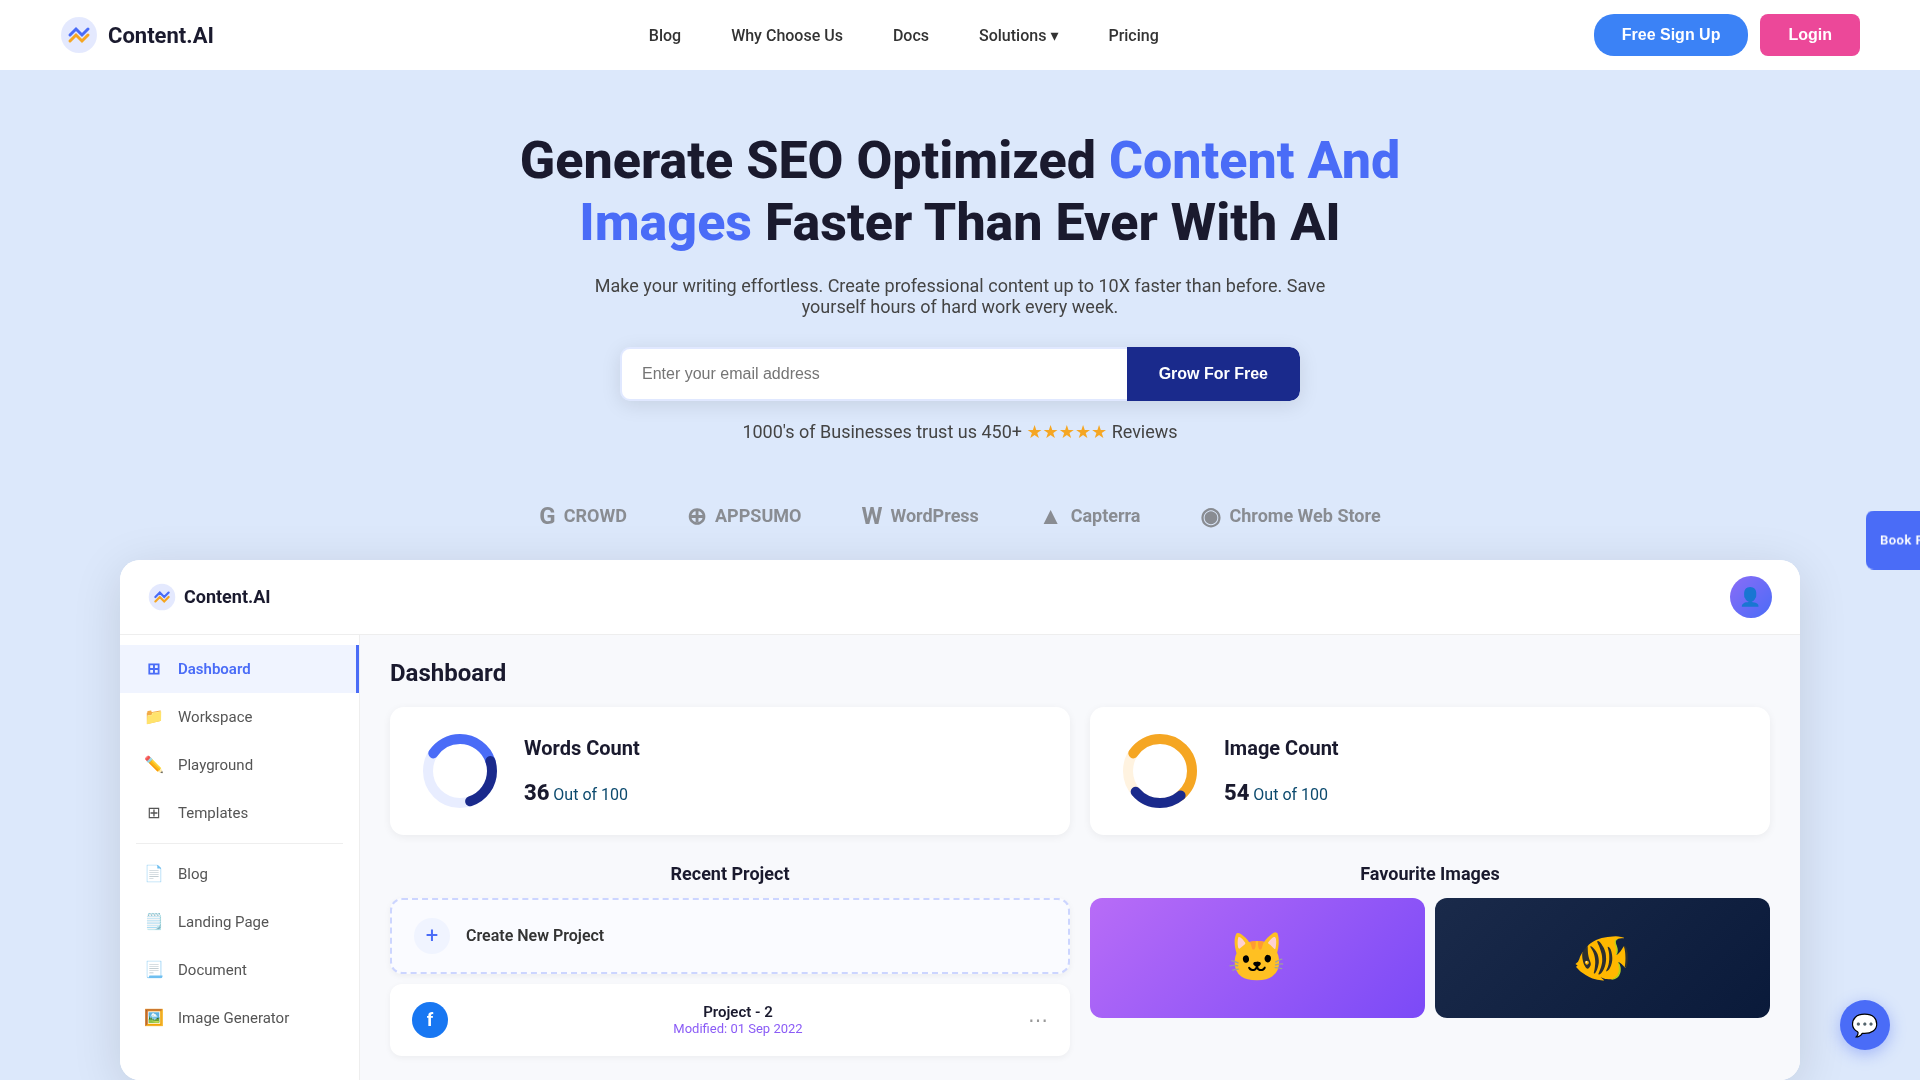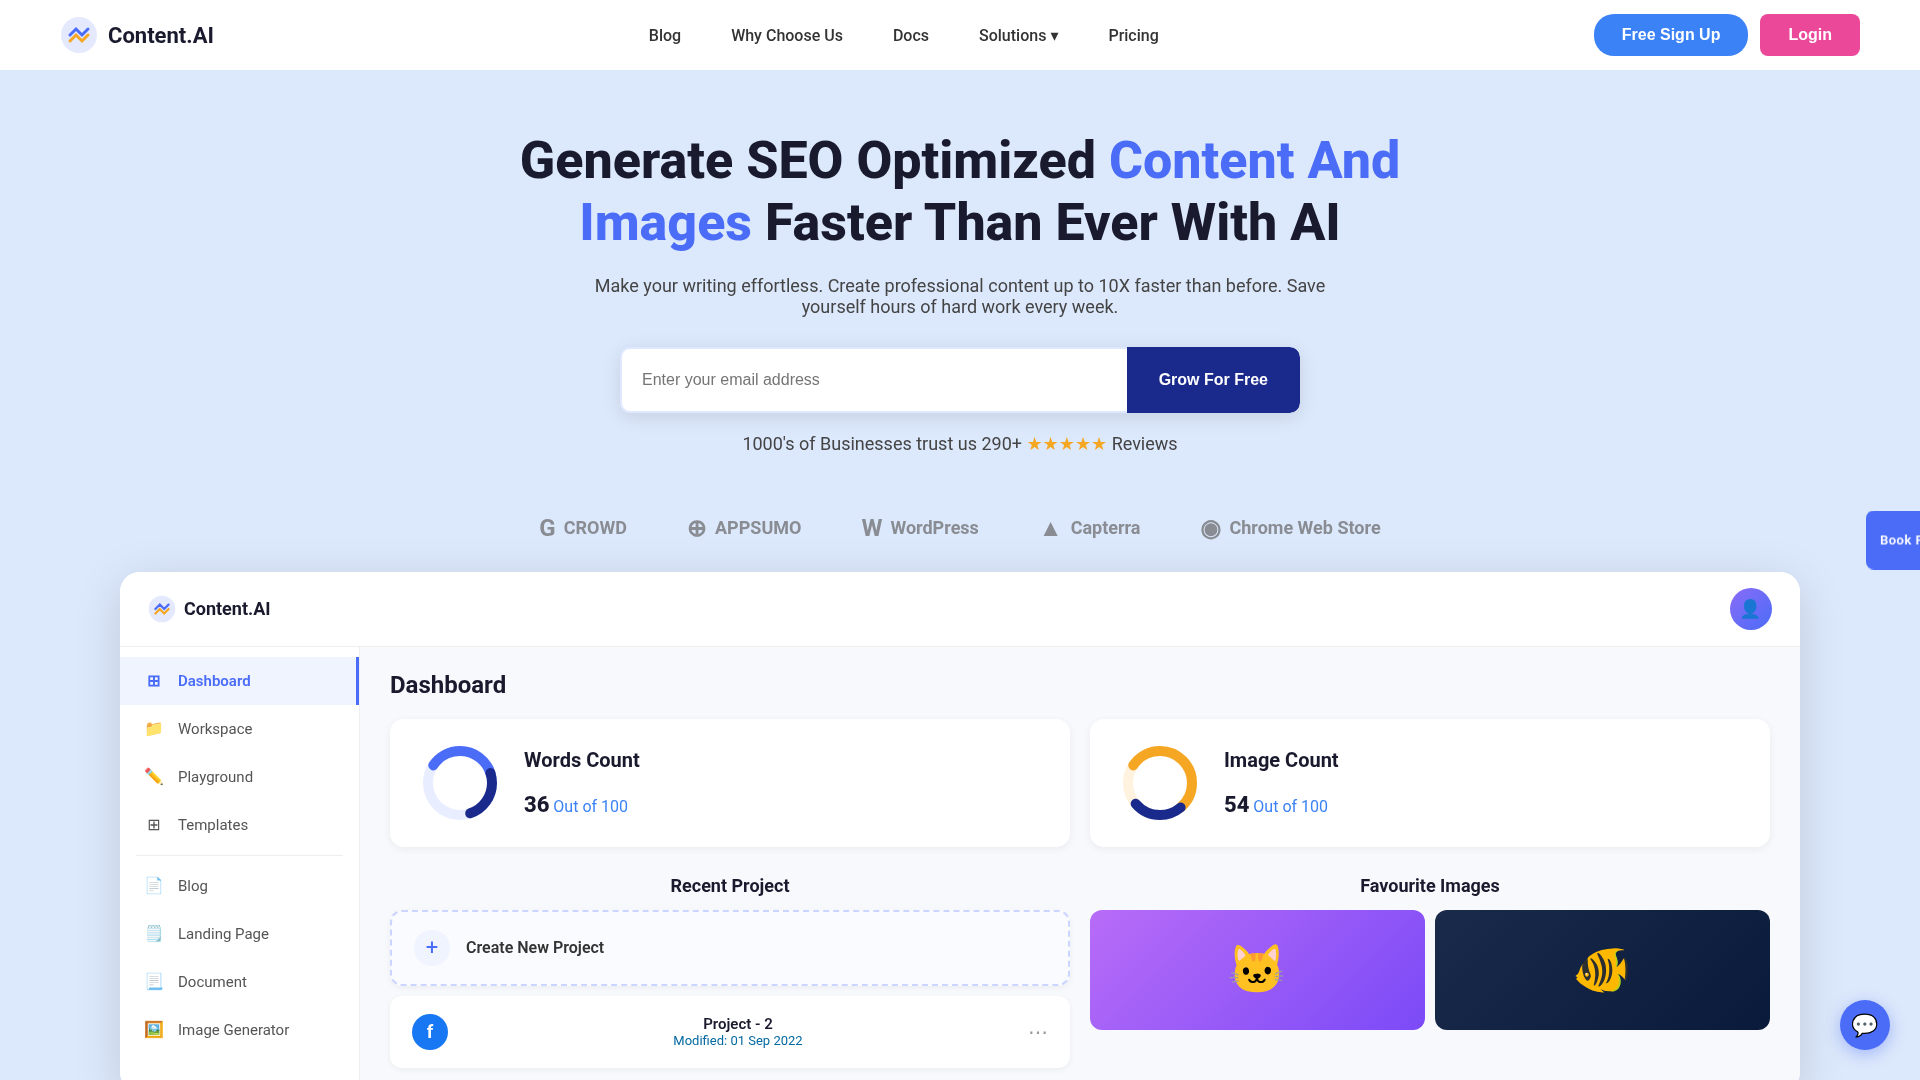--- a/index.html
+++ b/index.html
@@ -114,21 +114,21 @@
       border: 2px solid #e0e8ff;
       border-right: none;
       border-radius: 10px 0 0 10px;
       outline: none;
       background: #fff;
     }
     .btn-grow {
       background: #1a2a8c;
       color: #fff;
       border: none;
-      padding: 24px 32px;
+      padding: 12px 32px;
       font-size: 16px;
       font-weight: 700;
       cursor: pointer;
       border-radius: 0 10px 10px 0;
       white-space: nowrap;
     }
     .trust-text {
       font-size: 16px;
       color: #444;
       margin-bottom: 30px;
@@ -275,21 +275,21 @@
       color: #1a1a2e;
       margin-bottom: 20px;
     }
     .stat-info .count {
       font-size: 22px;
       font-weight: 800;
       color: #1a1a2e;
     }
     .stat-info .out-of {
       font-size: 16px;
-      color: #3b82f6;
+      color: #0c4a6e;
       font-weight: 400;
     }
 
     
     .recent-section {
       display: grid;
       grid-template-columns: 1fr 1fr;
       gap: 20px;
       text-align: center;
     }
@@ -341,21 +341,21 @@
       background: #1877f2;
       display: flex;
       align-items: center;
       justify-content: center;
       color: #fff;
       font-size: 18px;
       font-weight: 700;
     }
     .project-info { flex: 1; }
     .project-name { font-size: 15px; font-weight: 600; color: #1a1a2e; }
-    .project-date { font-size: 13px; color: #0369a1; }
+    .project-date { font-size: 13px; color: #8b5cf6; }
     .project-menu {
       font-size: 20px;
       color: #999;
       cursor: pointer;
     }
 
     
     .fav-images {
       display: grid;
       grid-template-columns: 1fr 1fr;
@@ -471,21 +471,21 @@
 <section class="hero">
   <h1>
     <span>Generate SEO Optimized </span><span class="accent">Content And Images</span><span> Faster Than Ever With AI</span>
   </h1>
   <p>Make your writing effortless. Create professional content up to 10X faster than before. Save yourself hours of hard work every week.</p>
   <div class="email-form">
     <input type="email" placeholder="Enter your email address" style="">
     <button class="btn-grow">Grow For Free</button>
   </div>
   <p class="trust-text">
-    <span>1000's of Businesses trust us 290+</span>
+    <span>1000's of Businesses trust us 450+</span>
     <span class="stars">★★★★★</span>
     <span> Reviews</span>
   </p>
 </section>
 
 <div class="logos-row">
   <div class="logo-item">
     <span class="logo-sym">G</span>
     <span>CROWD</span>
   </div>

